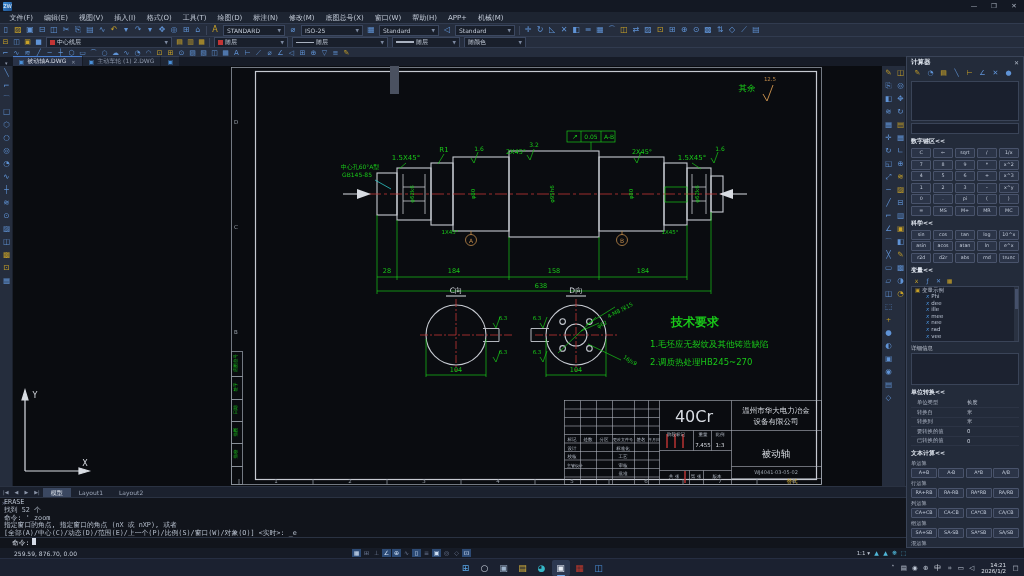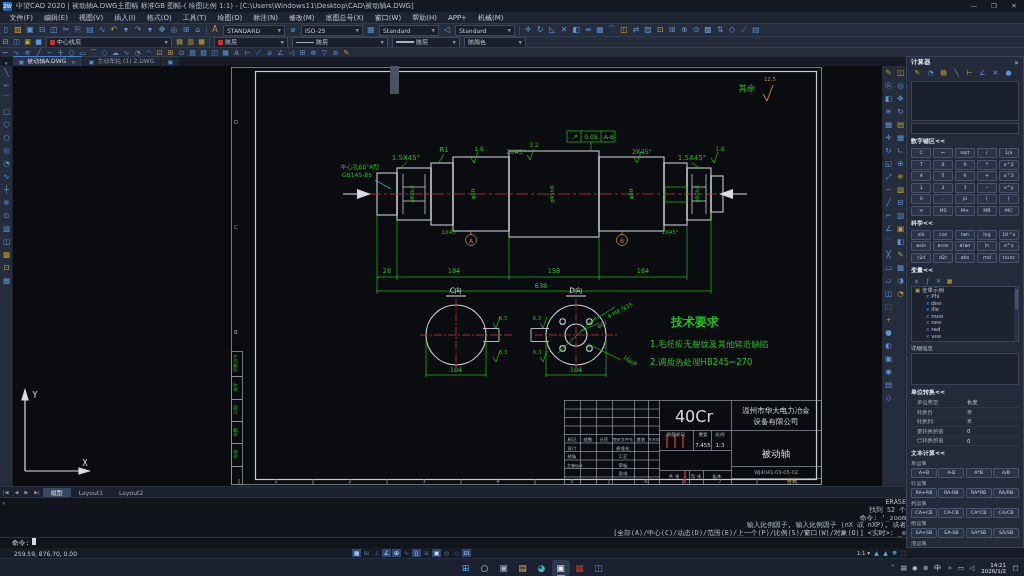--- a/index.html
+++ b/index.html
@@ -70,21 +70,21 @@
   .tc-row{display:grid;grid-template-columns:repeat(4,1fr);gap:1.5px;}
   
   #laytabs{position:absolute;left:0;top:486px;width:906px;height:11px;background:#1b212e;display:flex;align-items:center;border-top:1px solid #2a3242;box-sizing:border-box;}
   .lnav{font-size:5px;color:#8b95a8;padding:0 3px;}
   .ltab{font-size:6px;padding:0 8px;height:9px;line-height:9px;color:#9aa4b6;}
   .ltab.active{background:#3a4760;color:#e2e7ef;}
   
   #cmd{position:absolute;left:0;top:497px;width:906px;height:51px;background:#11141b;border-top:1px solid #2a3242;box-sizing:border-box;
        font-family:"DejaVu Sans Mono","DejaVu Sans",monospace;}
   .cmdclose{position:absolute;left:2px;top:1px;font-size:6px;color:#6c7690;}
-  .cmd-lines{padding:1px 0 0 4px;text-align:right;}
+  .cmd-lines{padding:1px 0 0 4px;}
   .cmd-line{font-size:6.8px;line-height:7.8px;color:#b6bfcd;white-space:pre;}
   .cmd-prompt{position:absolute;left:0;bottom:0;width:100%;height:11px;border-top:1px solid #2a3242;display:flex;align-items:flex-start;padding-left:12px;box-sizing:border-box;font-size:6.8px;color:#d5dbe6;}
   .cursor{display:inline-block;width:4px;height:7px;background:#d5dbe6;margin-left:2px;}
   
   #status{position:absolute;left:0;top:548px;width:100%;height:10px;background:#161b26;display:flex;align-items:center;}
   .coords{font-size:6px;color:#c3cbd8;padding-left:14px;width:150px;}
   .stoggles{position:absolute;left:352px;display:flex;}
   .stoggle{width:9px;height:8px;line-height:8px;text-align:center;font-size:6px;color:#6f7d99;margin-right:1px;}
   .stoggle.act{background:#2c4a75;color:#cfe0f5;}
   .sright{position:absolute;right:116px;display:flex;align-items:center;}
@@ -101,21 +101,20 @@
   .ime{font-size:7px;color:#e0e5ee;width:13px;text-align:center;}
   .clock{text-align:right;font-size:5.5px;line-height:6.5px;color:#dfe4ec;margin:0 4px;}
 </style>
 </head>
 <body>
 
 <div id="screen">
 
   <div class="titlebar">
     <div class="logo">ZW</div>
-    <div class="wtitle">中望CAD 2020 | 被动轴A.DWG主图幅 标准GB 图幅-( 绘图比例 1:1) - [C:\Users\Windows11\Desktop\CAD\被动轴A.DWG]</div>
     <div class="wbtns">
       <span class="wbtn">—</span>
       <span class="wbtn">❐</span>
       <span class="wbtn">✕</span>
     </div>
   </div>
 
   <div class="menubar" id="menubar">
       <span class="menu-item">文件(F)</span>
       <span class="menu-item">编辑(E)</span>
@@ -635,21 +634,21 @@
       <span class="ltab">Layout1</span>
       <span class="ltab">Layout2</span>
     </div>
 
   <div id="cmd">
     <span class="cmdclose">✕</span>
     <div class="cmd-lines" id="cmdlines">
         <div class="cmd-line">ERASE</div>
         <div class="cmd-line">找到 52 个</div>
         <div class="cmd-line">命令: '_zoom</div>
-        <div class="cmd-line">输入比例因子, 输入比例因子 (nX 或 nXP), 或者</div>
+        <div class="cmd-line">指定窗口的角点, 指定窗口的角点 (nX 或 nXP), 或者</div>
         <div class="cmd-line">[全部(A)/中心(C)/动态(D)/范围(E)/上一个(P)/比例(S)/窗口(W)/对象(O)] &lt;实时&gt;: _e</div>
       </div>
     <div class="cmd-prompt">
         <span>命令:</span>
         <span class="cursor"></span>
       </div>
   </div>
 
   <div id="status">
     <span class="coords">259.59, 876.70, 0.00</span>

